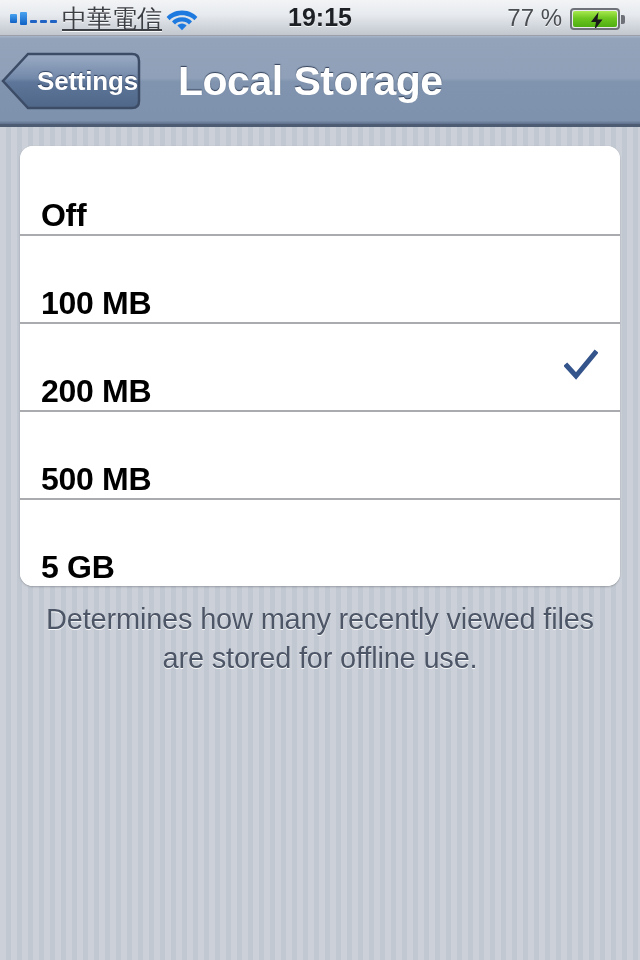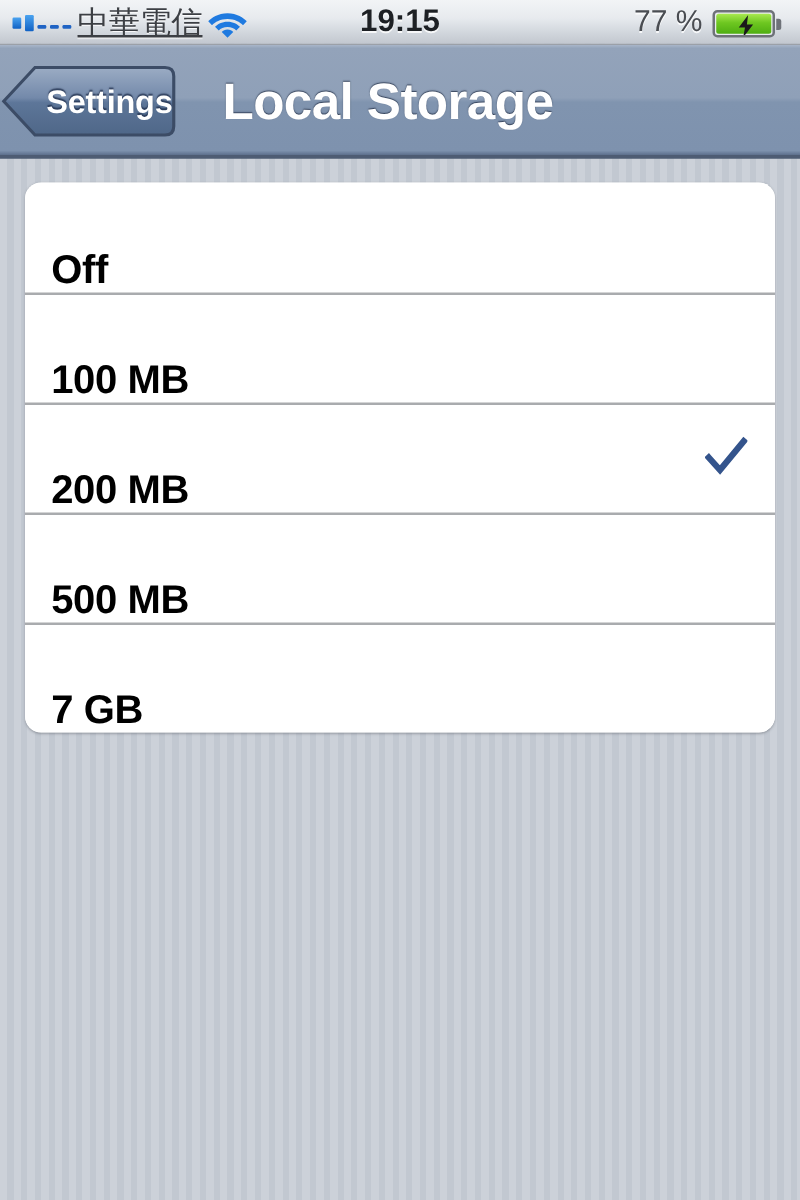--- a/index.html
+++ b/index.html
@@ -343,19 +343,20 @@
         <path d="M3 17 L 12 27 L 31 4" fill="none" stroke="#34548c" stroke-width="5" stroke-linecap="square" stroke-linejoin="miter"></path>
       </svg>
     </div>
 
     <div class="cell">
       <span class="cell-label">500 MB</span>
 
     </div>
 
     <div class="cell">
-      <span class="cell-label">7 GB</span>
+      <span class="cell-label">5 GB</span>
 
     </div>
   </div>
 
+  <div id="footer-note">Determines how many recently viewed files are stored for offline use.</div>
 
 </div>
 
 </body></html>

